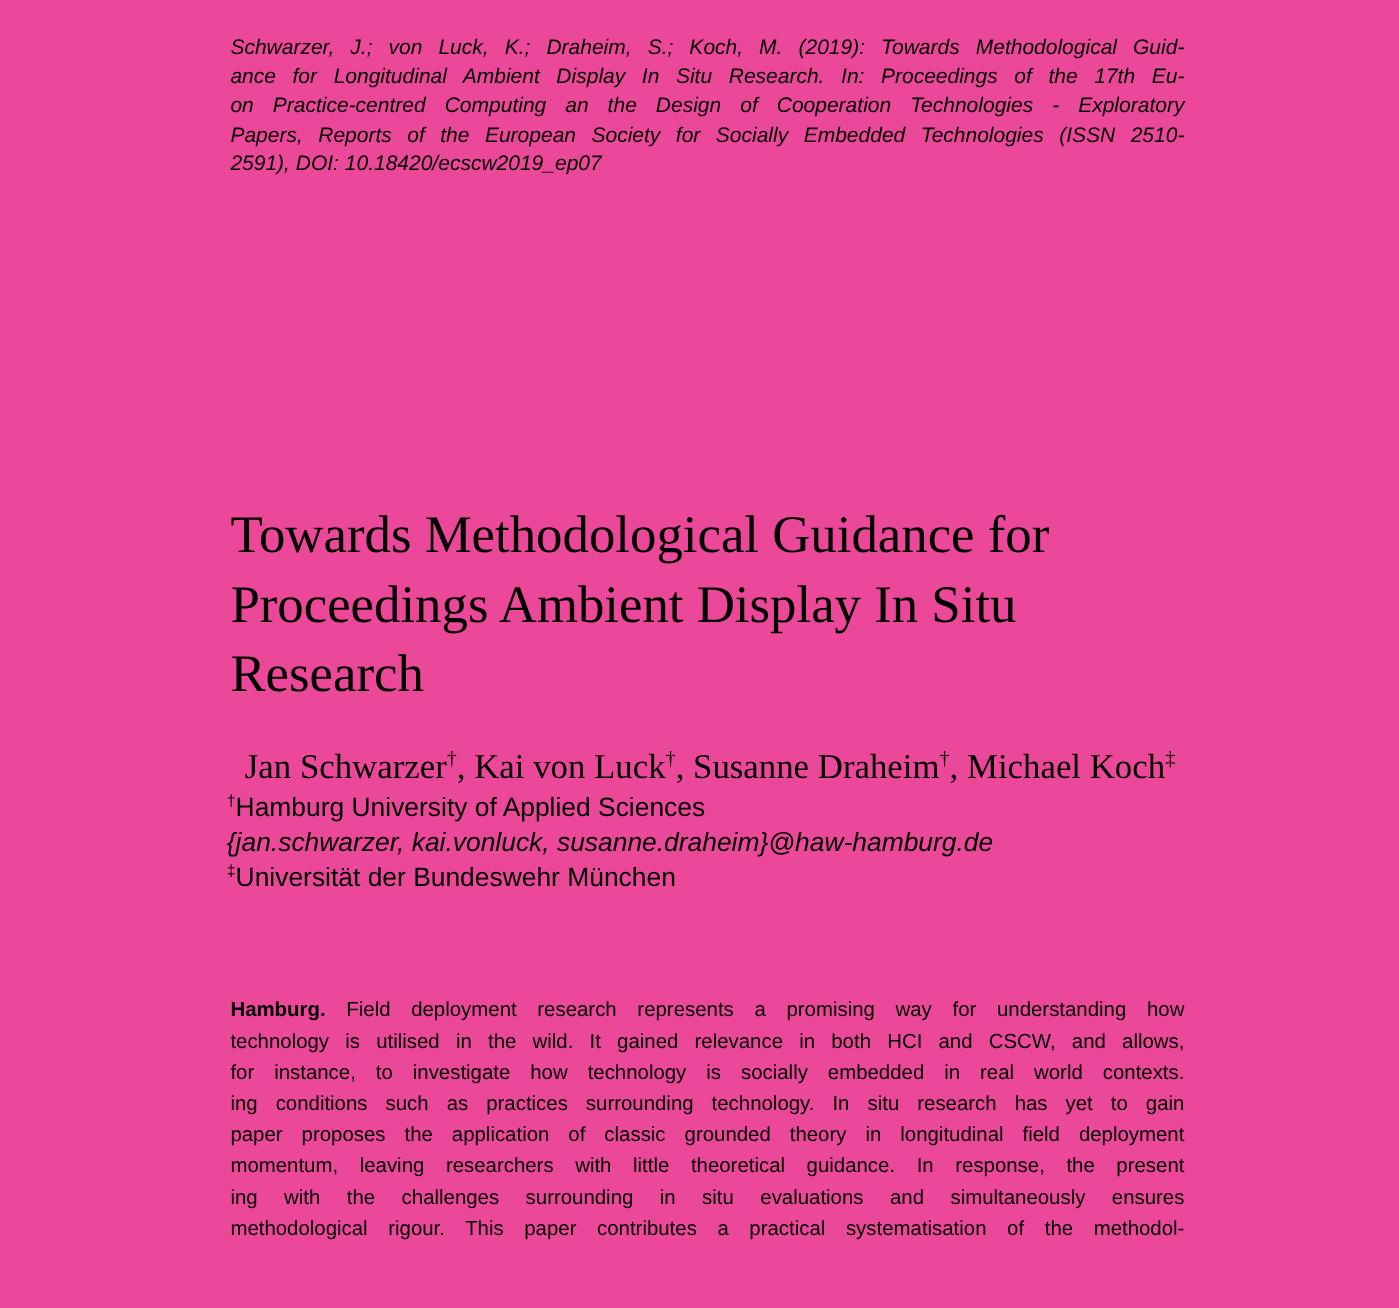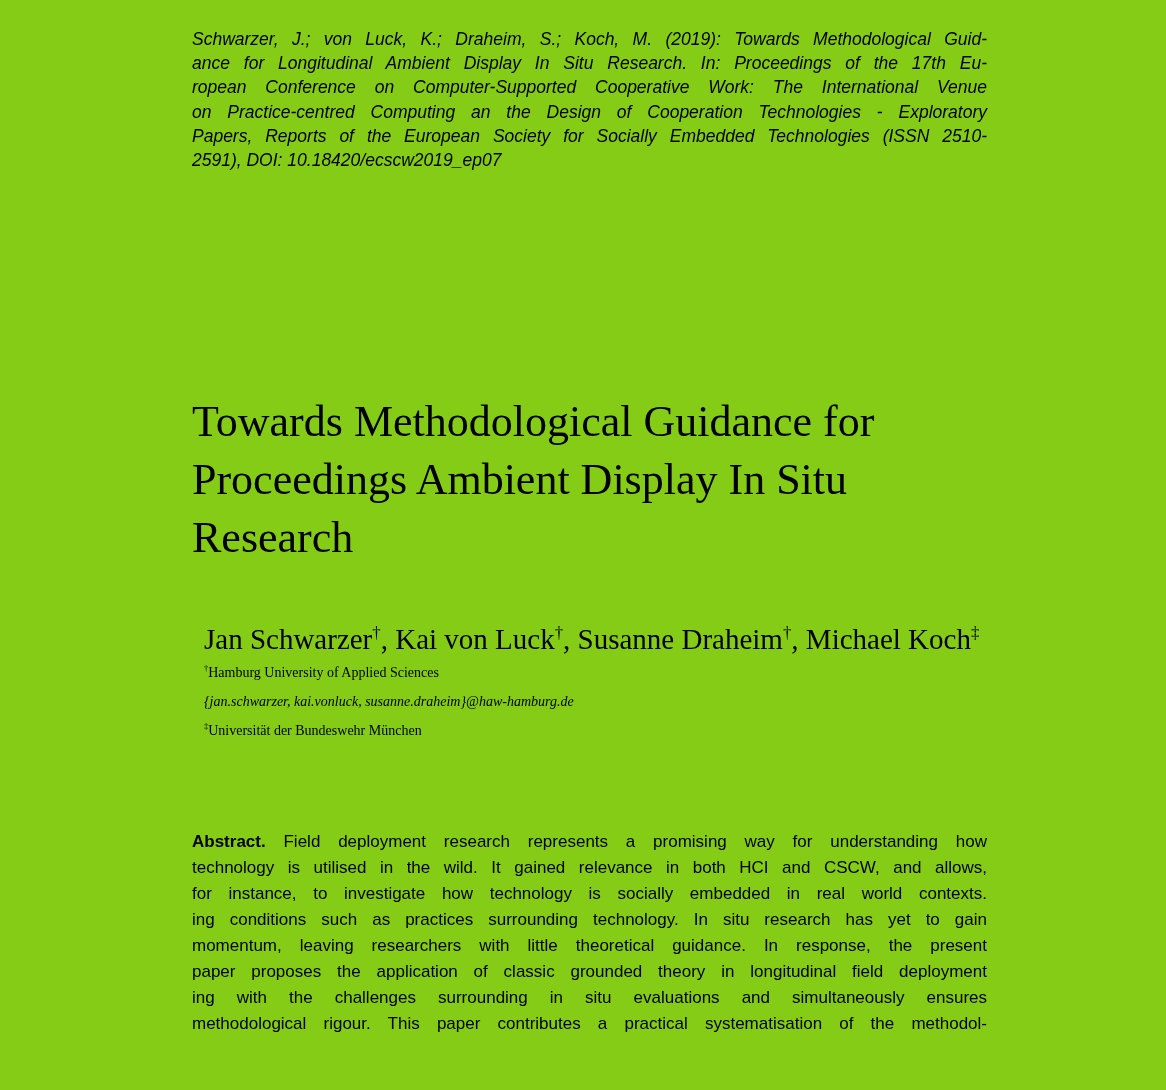--- a/index.html
+++ b/index.html
@@ -3,36 +3,36 @@
 <meta charset="utf-8">
 <style>
   * { margin: 0; padding: 0; box-sizing: border-box; }
   html, body {
     width: 1166px; height: 1090px;
     background: #ffffff;
     overflow: hidden;
     font-family: "Liberation Sans", sans-serif;
     color: #000000;
   }
-  .page { position: relative; width: 1166px; height: 1090px; background: #84cc16; }
+  .page { position: relative; width: 1166px; height: 1090px; background: #ec4899; }
 
   
   .citation {
     position: absolute; left: 192px; top: 27px; width: 795px;
     font-family: "Liberation Sans", sans-serif;
     font-style: italic;
     font-size: 17.5px; line-height: 24.2px;
     color: #000;
   }
   .jline { text-align: justify; text-align-last: justify; }
   .jline.no-just { text-align-last: left; }
 
   
   .title {
-    position: absolute; left: 192px; top: 393px; width: 930px;
+    position: absolute; left: 192px; top: 417px; width: 930px;
     font-family: "Liberation Serif", serif;
     font-weight: 400;
     font-size: 44px; line-height: 58px;
     white-space: nowrap;
     color: #000;
   }
 
   
   .authors {
     position: absolute; left: 204px; top: 624px; width: 930px;
@@ -42,23 +42,23 @@
     color: #000;
   }
   .authors sup.mark {
     font-size: 58%;
     vertical-align: super;
     line-height: 0;
   }
 
   
   .affiliations {
-    position: absolute; left: 204px; top: 658px; width: 930px;
-    font-family: Liberation Serif, serif;
-    font-size: 14px; line-height: 29px;
+    position: absolute; left: 189px; top: 658px; width: 930px;
+    font-family: Liberation Sans, sans-serif;
+    font-size: 22px; line-height: 29px;
     white-space: nowrap;
     color: #000;
   }
   .aff-line sup.mark { font-size: 60%; vertical-align: super; line-height: 0; }
   .aff-line.email { font-style: italic; }
 
   
   .abstract {
     position: absolute; left: 192px; top: 829px; width: 795px;
     font-family: "Liberation Sans", sans-serif;
@@ -68,21 +68,20 @@
   .abs-label { font-weight: bold; }
 </style>
 </head>
 <body>
 
 <div class="page">
 
   <section class="citation">
     <div class="jline">Schwarzer, J.; von Luck, K.; Draheim, S.; Koch, M. (2019): Towards Methodological Guid-</div>
     <div class="jline">ance for Longitudinal Ambient Display In Situ Research. In: Proceedings of the 17th Eu-</div>
-    <div class="jline">ropean Conference on Computer-Supported Cooperative Work: The International Venue</div>
     <div class="jline">on Practice-centred Computing an the Design of Cooperation Technologies - Exploratory</div>
     <div class="jline">Papers, Reports of the European Society for Socially Embedded Technologies (ISSN 2510-</div>
     <div class="jline no-just">2591), DOI: 10.18420/ecscw2019_ep07</div>
   </section>
 
   <h1 class="title">
     <div>Towards Methodological Guidance for</div>
     <div>Proceedings Ambient Display In Situ</div>
     <div>Research</div>
   </h1>
@@ -92,25 +91,25 @@
   </div>
 
   <div class="affiliations">
     <div class="aff-line"><sup class="mark">†</sup><span>Hamburg University of Applied Sciences</span></div>
     <div class="aff-line email"><span>{jan.schwarzer, kai.vonluck, susanne.draheim}@haw-hamburg.de</span></div>
     <div class="aff-line"><sup class="mark">‡</sup><span>Universität der Bundeswehr München</span></div>
   </div>
 
   <section class="abstract">
     <div class="jline">
-      <span class="abs-label">Abstract.</span>
+      <span class="abs-label">Hamburg.</span>
       <span>Field deployment research represents a promising way for understanding how</span>
     </div>
     <div class="jline">technology is utilised in the wild. It gained relevance in both HCI and CSCW, and allows,</div>
     <div class="jline">for instance, to investigate how technology is socially embedded in real world contexts.</div>
     <div class="jline">ing conditions such as practices surrounding technology. In situ research has yet to gain</div>
+    <div class="jline">paper proposes the application of classic grounded theory in longitudinal field deployment</div>
     <div class="jline">momentum, leaving researchers with little theoretical guidance. In response, the present</div>
-    <div class="jline">paper proposes the application of classic grounded theory in longitudinal field deployment</div>
     <div class="jline">ing with the challenges surrounding in situ evaluations and simultaneously ensures</div>
     <div class="jline">methodological rigour. This paper contributes a practical systematisation of the methodol-</div>
   </section>
 
 </div>
 
 </body></html>

